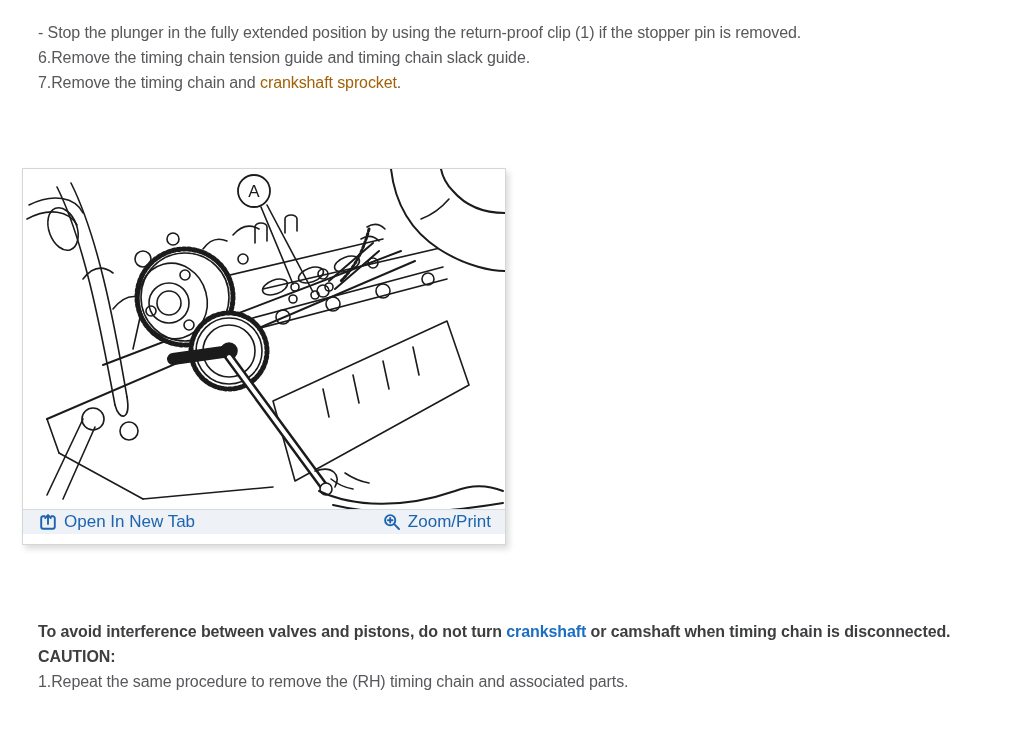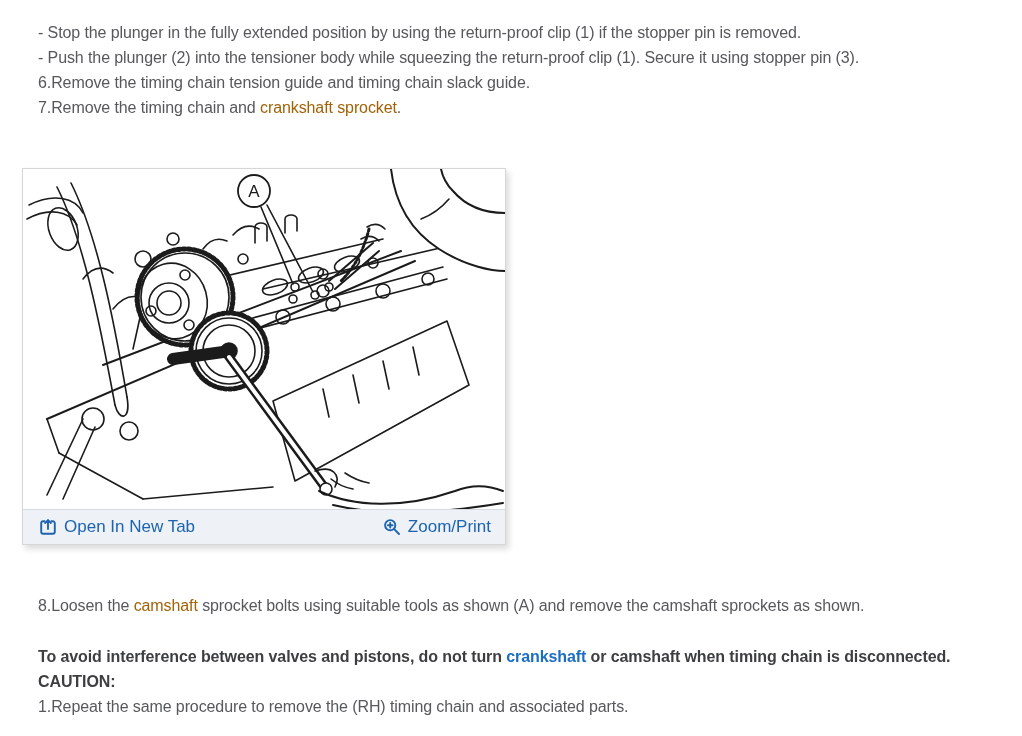--- a/index.html
+++ b/index.html
@@ -27,44 +27,41 @@
     position: absolute;
     left: 22px; top: 168px;
     width: 484px; height: 377px;
     box-sizing: border-box;
     border: 1px solid #d6d6d6;
     background: #ffffff;
     box-shadow: 3px 4px 6px rgba(0,0,0,0.14);
   }
   .figure-image { width: 482px; height: 340px; background: #ffffff; overflow: hidden; }
   .figure-toolbar {
-    width: 482px; height: 35px;
+    width: 482px; height: 25px;
     box-sizing: border-box;
     background: #eef1f5;
     border-top: 1px solid #d6dbe1;
     display: flex; align-items: center; justify-content: space-between;
     padding: 0 14px 0 16px;
   }
   .tb-link {
     display: inline-flex; align-items: center; gap: 7px;
     color: #1c64b0; font-size: 17px; text-decoration: none; cursor: pointer;
   }
   .tb-link svg { display: block; }
 </style>
 </head>
 <body>
 
 <div class="page">
 
   <div class="textblock top-text">
     <div class="line">
       <span>- Stop the plunger in the fully extended position by using the return-proof clip (1) if the stopper pin is removed.</span>
-    </div>
-    <div class="line">
-      <span>- Push the plunger (2) into the tensioner body while squeezing the return-proof clip (1). Secure it using stopper pin (3).</span>
     </div>
     <div class="line">
       <span>6.Remove the timing chain tension guide and timing chain slack guide.</span>
     </div>
     <div class="line">
       <span>7.Remove the timing chain and </span><a class="link">crankshaft sprocket</a><span>.</span>
     </div>
   </div>
 
   <div class="figure-card">
@@ -193,23 +190,20 @@
             <path d="M4.9,7.2 H9.5"></path>
             <path d="M11.2,11.2 L16,16"></path>
           </g>
         </svg>
         <span>Zoom/Print</span>
       </a>
     </div>
   </div>
 
   <div class="textblock bottom-text">
-    <div class="line">
-      <span>8.Loosen the </span><a class="link">camshaft</a><span> sprocket bolts using suitable tools as shown (A) and remove the camshaft sprockets as shown.</span>
-    </div>
     <div class="gap"></div>
     <div class="line bold">
       <span>To avoid interference between valves and pistons, do not turn </span><a class="link bold-link">crankshaft</a><span> or camshaft when timing chain is disconnected.</span>
     </div>
     <div class="line bold">
       <span>CAUTION:</span>
     </div>
     <div class="line">
       <span>1.Repeat the same procedure to remove the (RH) timing chain and associated parts.</span>
     </div>

